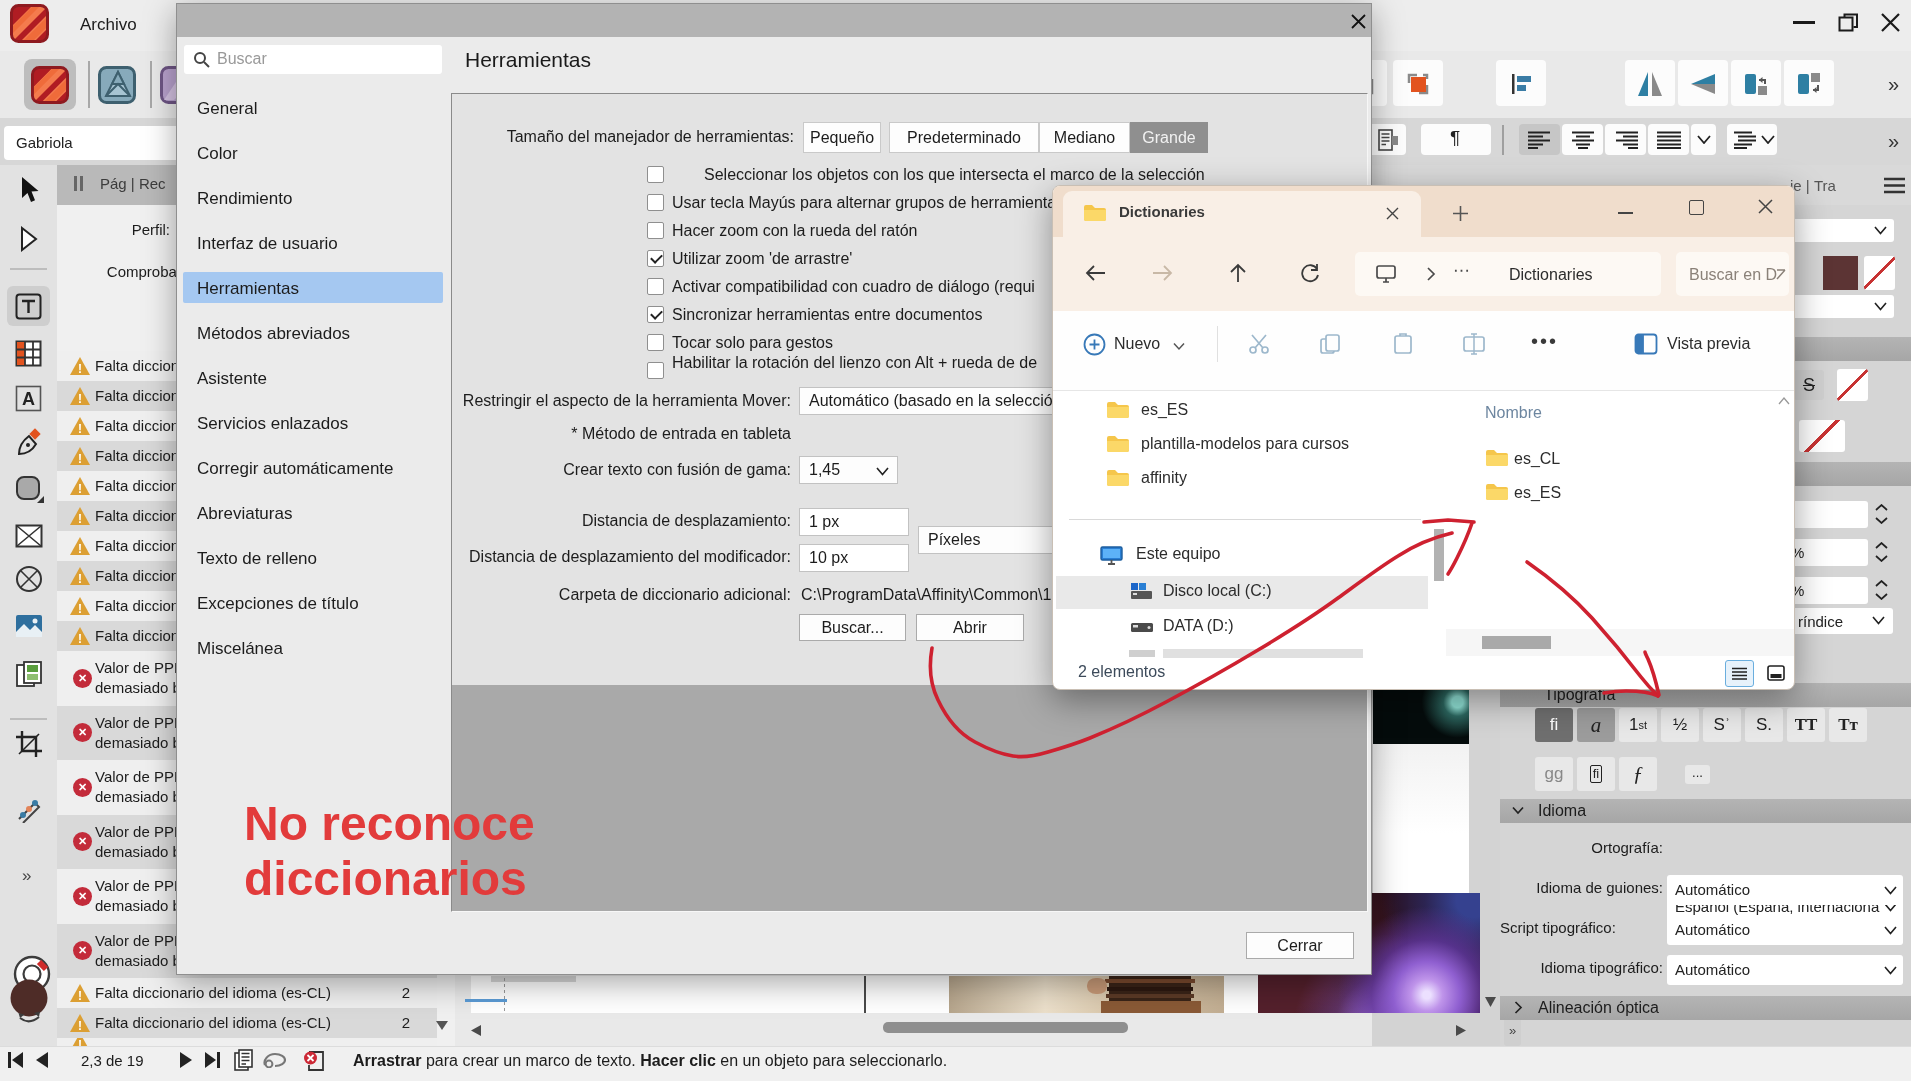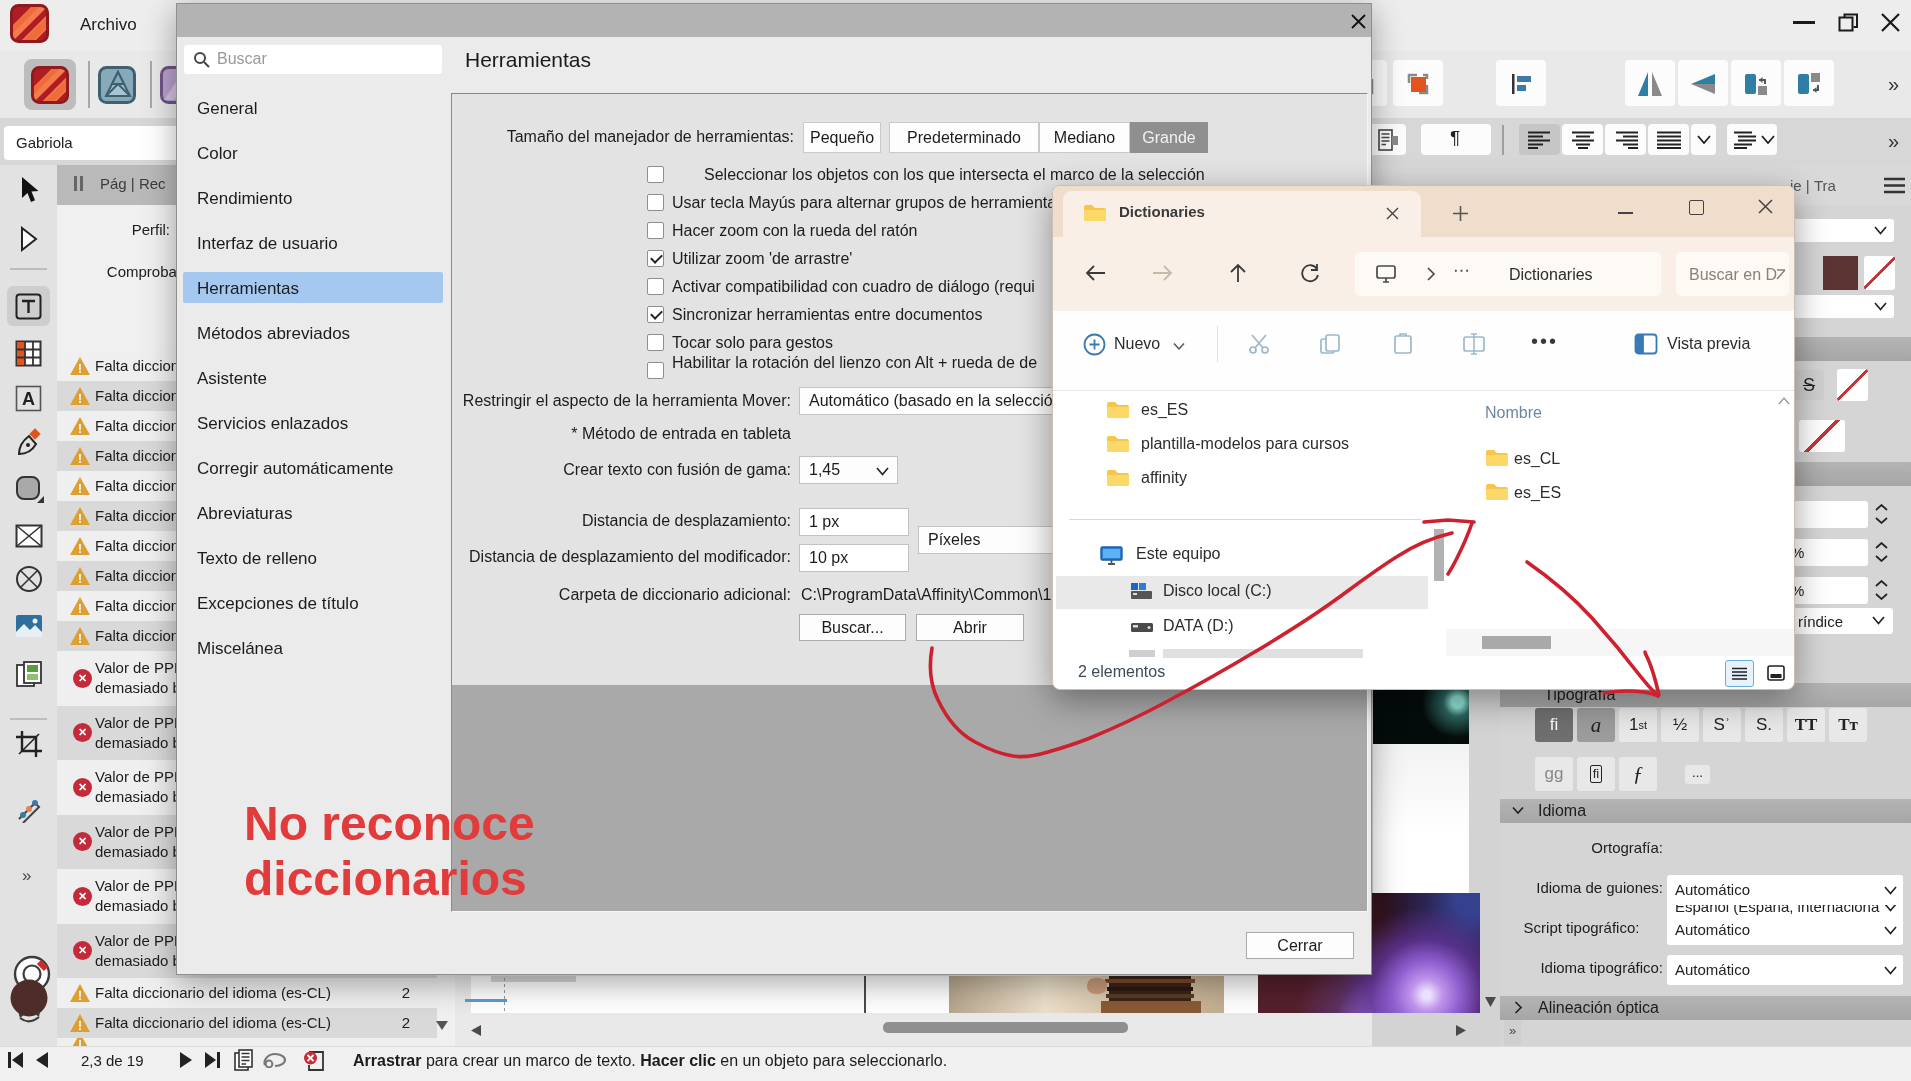--- a/index.html
+++ b/index.html
@@ -422,21 +422,21 @@
   <div class="abs" style="left:1500px;top:833px;width:163px;text-align:right;font-size:15px;color:#1c1c1c;line-height:30px;">Ortografía:</div>
   <div class="abs dockcombo" style="top:851px;margin-top:41px;"><span style="margin-left:8px;">Español (España, internaciona</span>
     <svg style="position:absolute;right:6px;top:11px;" width="13" height="9" viewBox="0 0 13 9">
           <path d="M1 1 L6.5 7.5 L12 1" fill="none" stroke="#222" stroke-width="1.6"></path>
         </svg></div>
   <div class="abs" style="left:1500px;top:873px;width:163px;text-align:right;font-size:15px;color:#1c1c1c;line-height:30px;">Idioma de guiones:</div>
   <div class="abs dockcombo" style="top:875px;"><span style="margin-left:8px;">Automático</span>
     <svg style="position:absolute;right:6px;top:11px;" width="13" height="9" viewBox="0 0 13 9">
           <path d="M1 1 L6.5 7.5 L12 1" fill="none" stroke="#222" stroke-width="1.6"></path>
         </svg></div>
-  <div class="abs" style="left:1500px;top:913px;width:163px;text-align:center;font-size:15px;color:#1c1c1c;line-height:30px;">Script tipográfico:</div>
+  <div class="abs" style="left:1500px;top:913px;width:163px;text-align:left;font-size:15px;color:#1c1c1c;line-height:30px;">Script tipográfico:</div>
   <div class="abs dockcombo" style="top:915px;"><span style="margin-left:8px;">Automático</span>
     <svg style="position:absolute;right:6px;top:11px;" width="13" height="9" viewBox="0 0 13 9">
           <path d="M1 1 L6.5 7.5 L12 1" fill="none" stroke="#222" stroke-width="1.6"></path>
         </svg></div>
   <div class="abs" style="left:1500px;top:953px;width:163px;text-align:right;font-size:15px;color:#1c1c1c;line-height:30px;">Idioma tipográfico:</div>
   <div class="abs dockcombo" style="top:955px;"><span style="margin-left:8px;">Automático</span>
     <svg style="position:absolute;right:6px;top:11px;" width="13" height="9" viewBox="0 0 13 9">
           <path d="M1 1 L6.5 7.5 L12 1" fill="none" stroke="#222" stroke-width="1.6"></path>
         </svg></div>
   <div class="abs dockhdr" style="top:996px;">

